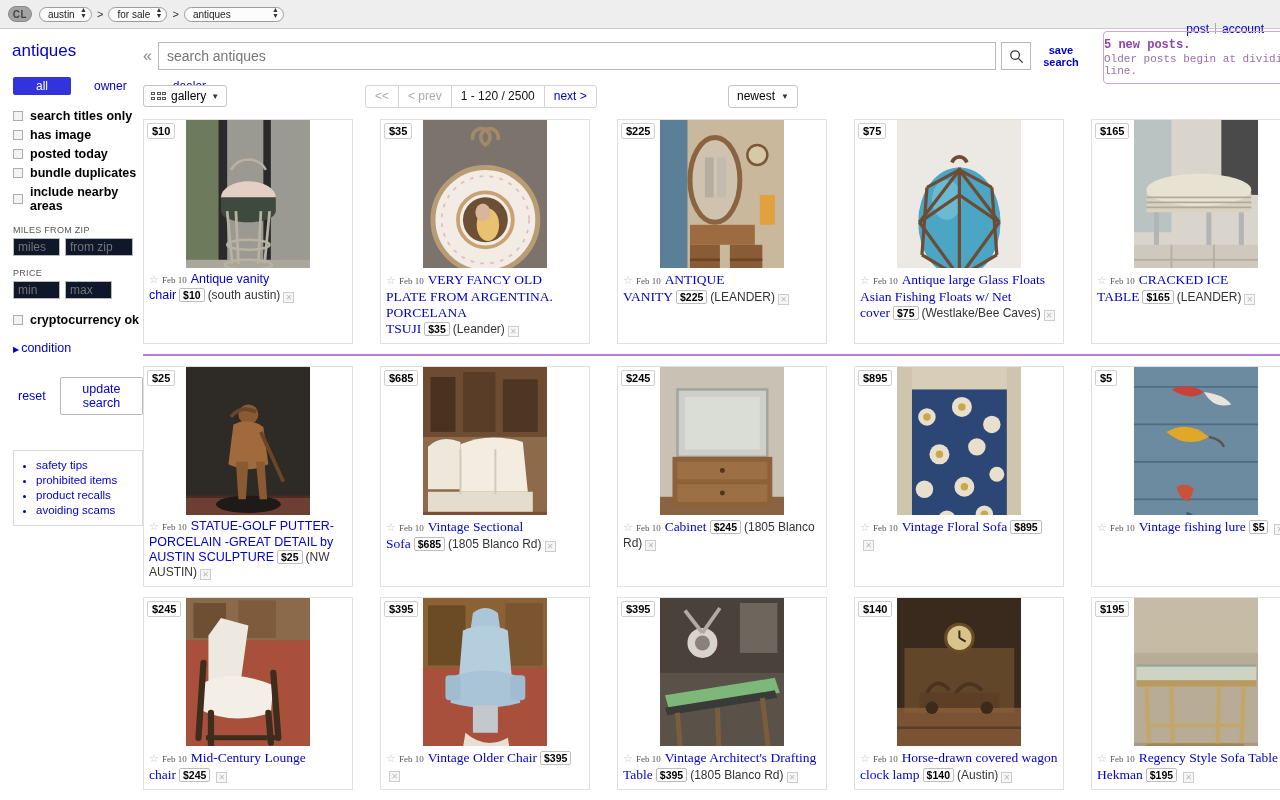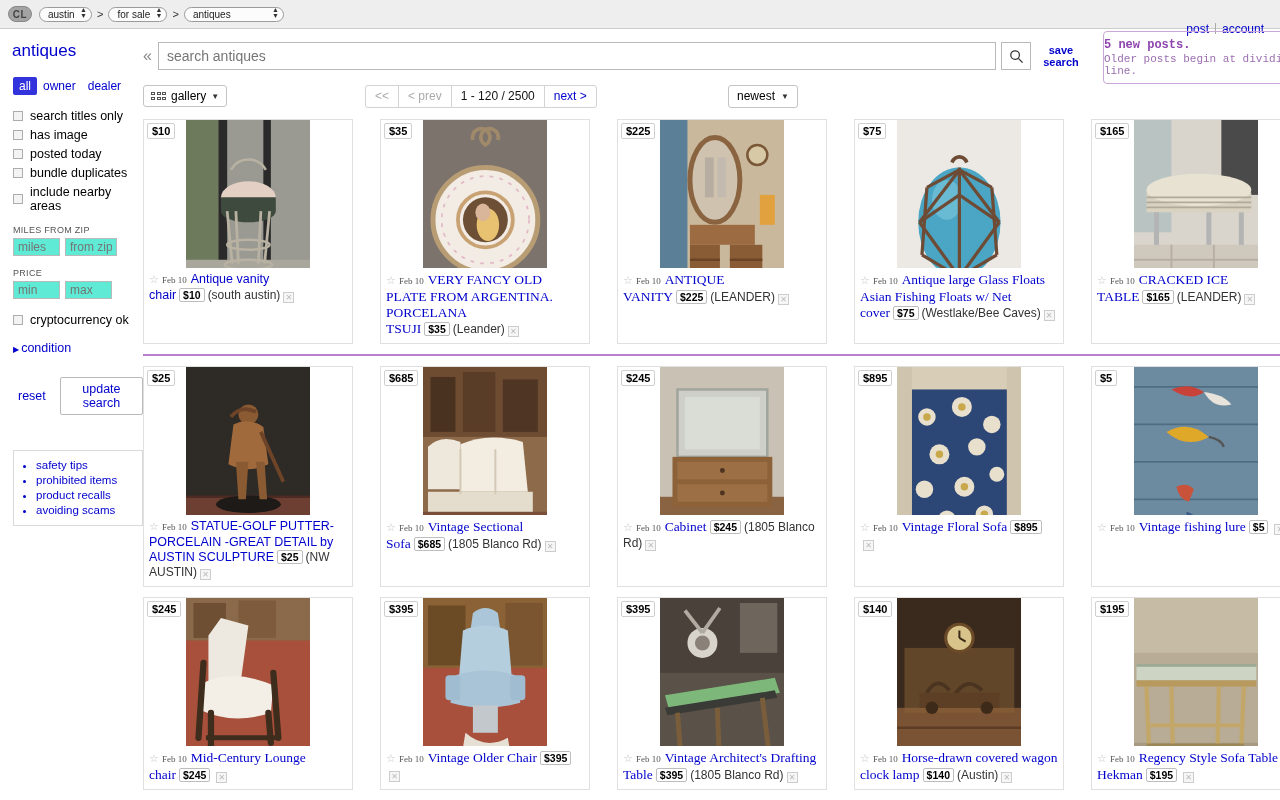--- a/index.html
+++ b/index.html
@@ -76,58 +76,59 @@
     font-size: 17px;
     color: #0000cc;
     margin: 2px 0 16px 2px;
   }
   .seg {
     display: flex;
     margin: 0 0 14px 3px;
     font-size: 12px;
   }
   .seg .seg-btn {
-    padding: 2px 6px;
+    padding: 2px 23px;
     color: #0000cc;
     border-radius: 2px;
   }
   .seg .seg-btn.active {
     background: #3333dd;
     color: #fff;
   }
   .chk-row {
     display: flex; align-items: center;
     margin: 0 0 5px 3px;
     font-size: 12.5px;
+    font-weight: bold;
   }
   .chk {
     width: 10px; height: 10px;
     border: 1px solid #adadad;
     background: #f3f3f3;
     margin-right: 7px;
     flex: 0 0 10px;
   }
   .side-label {
     font-size: 9px;
     color: #555;
     letter-spacing: 0.3px;
     margin: 12px 0 3px 3px;
   }
   .inp-row { display: flex; gap: 5px; margin-left: 3px; }
   .side-inp {
     border: 1px solid #b9b9b9;
-    background: #5eead4;
+    background: #0f172a;
     height: 18px;
     font-family: "Liberation Sans", sans-serif;
     font-size: 12px;
     color: #666;
     padding: 0 4px;
     width: 47px;
   }
-  .side-inp.wide { width: 52px; }
+  .side-inp.wide { width: 68px; }
   #condition-link {
     margin: 14px 0 0 3px;
     font-size: 12.5px;
     color: #0000cc;
   }
   #condition-link .tri { font-size: 8px; margin-right: 2px; }
   .btn-row {
     display: flex; align-items: center; gap: 14px;
     margin: 22px 0 0 8px;
   }

